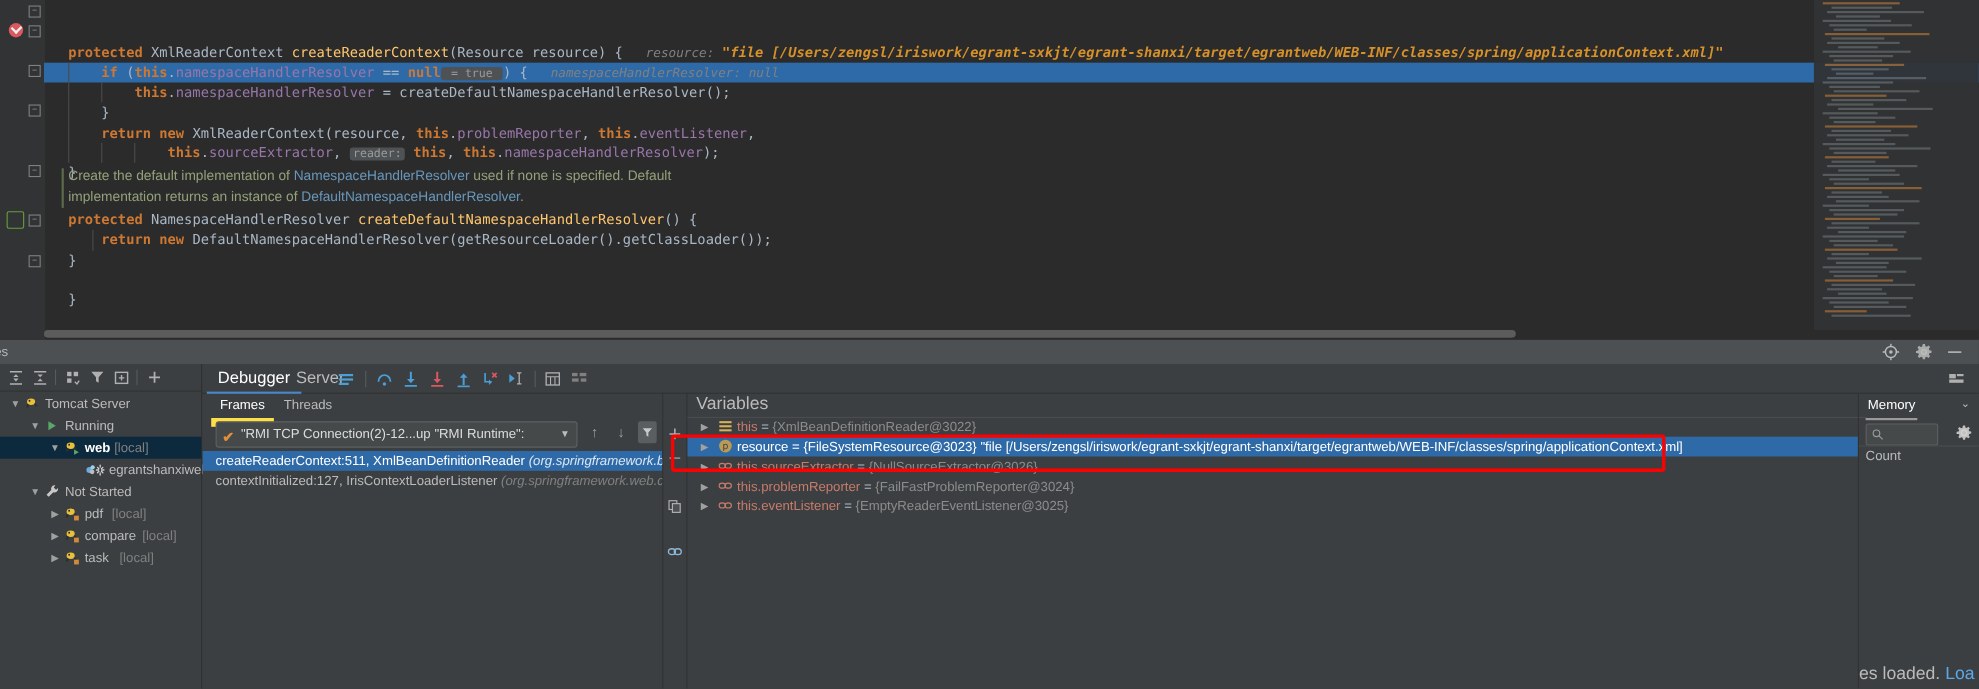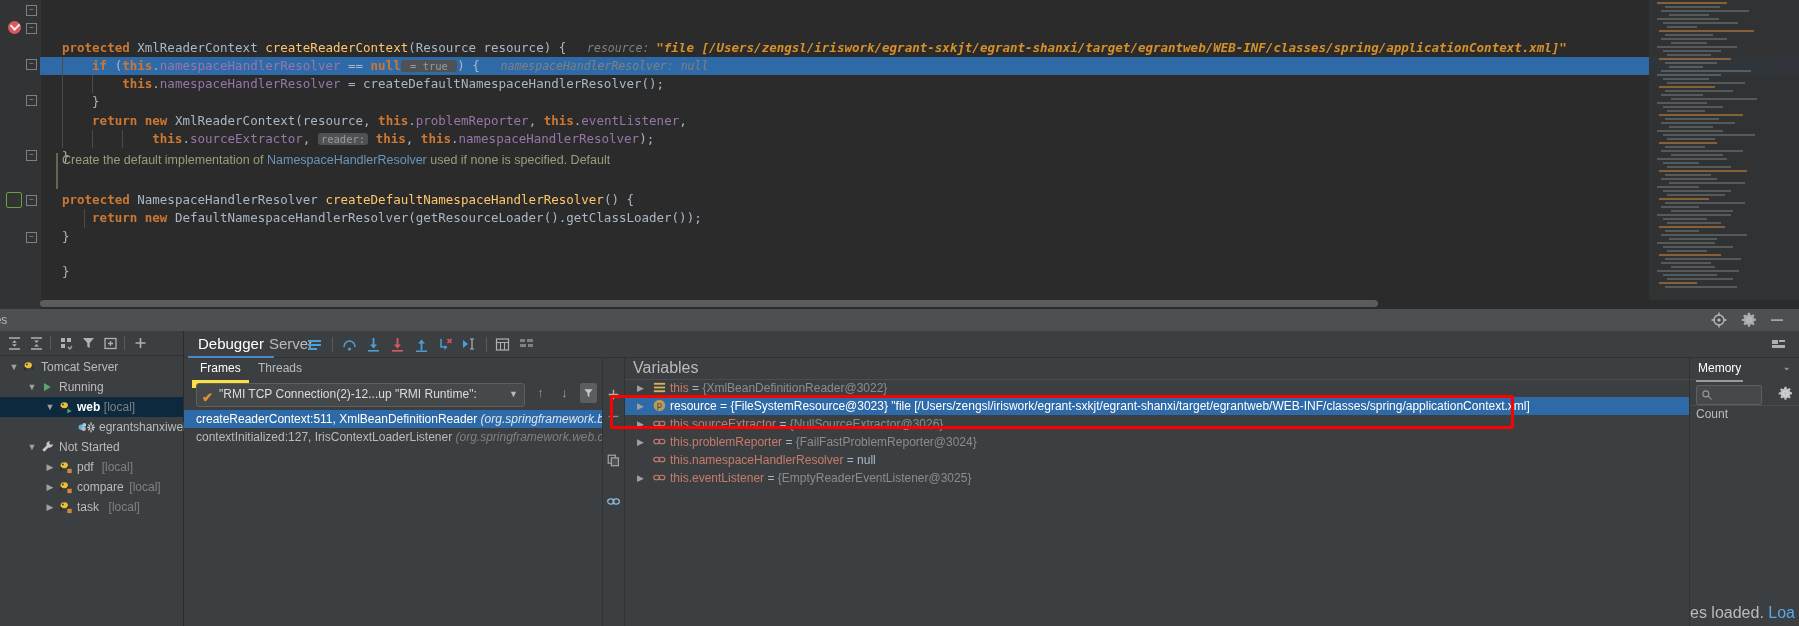--- a/index.html
+++ b/index.html
@@ -245,20 +245,23 @@
   </div>
 
   <div id="code">
     <div id="codelines"><div class="ln"><span style="display:inline-block;width:0px"></span><span class="kw">protected </span><span class="id">XmlReaderContext </span><span class="fn">createReaderContext</span><span class="id">(</span><span class="id">Resource </span><span class="id">resource</span><span class="id">) {</span><span class="hintlbl">   resource: </span><span class="str">"file [/Users/zengsl/iriswork/egrant-sxkjt/egrant-shanxi/target/egrantweb/WEB-INF/classes/spring/applicationContext.xml]"</span></div><div class="ln hl"><span class="indentguide" style="left:22px"></span><span style="display:inline-block;width:30.1px"></span><span class="kw">if </span><span class="id">(</span><span class="kw">this</span><span class="id">.</span><span class="fld">namespaceHandlerResolver </span><span class="id">== </span><span class="kw">null</span><span class="inlay"> = true </span><span class="id">) {</span><span class="hintlbl">   namespaceHandlerResolver: </span><span class="hintval">null</span></div><div class="ln"><span class="indentguide" style="left:22px"></span><span class="indentguide" style="left:52.1px"></span><span style="display:inline-block;width:60.2px"></span><span class="kw">this</span><span class="id">.</span><span class="fld">namespaceHandlerResolver </span><span class="id">= </span><span class="id">createDefaultNamespaceHandlerResolver</span><span class="id">();</span></div><div class="ln"><span class="indentguide" style="left:22px"></span><span style="display:inline-block;width:30.1px"></span><span class="id">}</span></div><div class="ln"><span class="indentguide" style="left:22px"></span><span style="display:inline-block;width:30.1px"></span><span class="kw">return </span><span class="kw">new </span><span class="id">XmlReaderContext</span><span class="id">(resource, </span><span class="kw">this</span><span class="id">.</span><span class="fld">problemReporter</span><span class="id">, </span><span class="kw">this</span><span class="id">.</span><span class="fld">eventListener</span><span class="id">,</span></div><div class="ln"><span class="indentguide" style="left:22px"></span><span class="indentguide" style="left:52.1px"></span><span class="indentguide" style="left:82.2px"></span><span style="display:inline-block;width:90.30000000000001px"></span><span class="kw">this</span><span class="id">.</span><span class="fld">sourceExtractor</span><span class="id">, </span><span class="inlay">reader:</span><span class="id"> </span><span class="kw">this</span><span class="id">, </span><span class="kw">this</span><span class="id">.</span><span class="fld">namespaceHandlerResolver</span><span class="id">);</span></div><div class="ln"><span style="display:inline-block;width:0px"></span><span class="id">}</span></div></div>
   </div>
 
   <div id="doc" style="position:absolute;left:62px;top:151px;width:560px;">
     <div class="cmtbar" style="left:-6px;top:2px;height:36px;"></div>
     <div class="cmtblock">
       <span>Create the default implementation of </span><span class="cmtlink">NamespaceHandlerResolver</span><span> used if none is specified. Default</span>
+    </div>
+    <div class="cmtblock">
+      <span>implementation returns an instance of </span><span class="cmtlink">DefaultNamespaceHandlerResolver</span><span>.</span>
     </div>
   </div>
 
   <div id="code2" style="position:absolute;left:62px;top:191px;font-family:'DejaVu Sans Mono',monospace;font-size:12.5px;line-height:18.3px;white-space:pre;"><div class="ln" style="padding-left: 0px;"><span style="display:inline-block;width:0px"></span><span class="kw">protected </span><span class="id">NamespaceHandlerResolver </span><span class="fn">createDefaultNamespaceHandlerResolver</span><span class="id">() {</span></div><div class="ln" style="padding-left: 0px;"><span class="indentguide" style="left:22px"></span><span style="display:inline-block;width:30.1px"></span><span class="kw">return </span><span class="kw">new </span><span class="id">DefaultNamespaceHandlerResolver</span><span class="id">(getResourceLoader().getClassLoader());</span></div><div class="ln" style="padding-left: 0px;"><span style="display:inline-block;width:0px"></span><span class="id">}</span></div></div>
 
   <div style="position:absolute;left:62px;top:264px;font-family:'DejaVu Sans Mono',monospace;font-size:12.5px;color:#a9b7c6;">}</div>
 
   <div id="minimap">
     <div id="mmlines">
         <div class="mm-line o" style="left: 8px; top: 2px; width: 70px;"></div>
@@ -638,24 +641,20 @@
                   <text x="7" y="10" font-size="9" font-family="DejaVu Sans" text-anchor="middle" fill="#3c3f41">p</text>
                 </svg></span><span class="vname">resource</span><span class="veq"> = </span><span class="vval">{FileSystemResource@3023} "file [/Users/zengsl/iriswork/egrant-sxkjt/egrant-shanxi/target/egrantweb/WEB-INF/classes/spring/applicationContext.xml]</span></div>
             <div class="vrow"><span class="varw">▶</span><span style="margin-left:16px"><svg class="vico" viewBox="0 0 18 12">
                   <ellipse cx="5" cy="6" rx="4" ry="3.2" fill="none" stroke="#c77b6b" stroke-width="1.5"></ellipse>
                   <ellipse cx="12.5" cy="6" rx="4" ry="3.2" fill="none" stroke="#c77b6b" stroke-width="1.5"></ellipse>
                 </svg></span><span class="vname">this.sourceExtractor</span><span class="veq"> = </span><span class="vval">{NullSourceExtractor@3026}</span></div>
             <div class="vrow"><span class="varw">▶</span><span style="margin-left:16px"><svg class="vico" viewBox="0 0 18 12">
                   <ellipse cx="5" cy="6" rx="4" ry="3.2" fill="none" stroke="#c77b6b" stroke-width="1.5"></ellipse>
                   <ellipse cx="12.5" cy="6" rx="4" ry="3.2" fill="none" stroke="#c77b6b" stroke-width="1.5"></ellipse>
                 </svg></span><span class="vname">this.problemReporter</span><span class="veq"> = </span><span class="vval">{FailFastProblemReporter@3024}</span></div>
-            <div class="vrow"><span style="margin-left:16px"><svg class="vico" viewBox="0 0 18 12">
-                  <ellipse cx="5" cy="6" rx="4" ry="3.2" fill="none" stroke="#c77b6b" stroke-width="1.5"></ellipse>
-                  <ellipse cx="12.5" cy="6" rx="4" ry="3.2" fill="none" stroke="#c77b6b" stroke-width="1.5"></ellipse>
-                </svg></span><span class="vname">this.namespaceHandlerResolver</span><span class="veq"> = </span><span class="vnull">null</span></div>
             <div class="vrow"><span class="varw">▶</span><span style="margin-left:16px"><svg class="vico" viewBox="0 0 18 12">
                   <ellipse cx="5" cy="6" rx="4" ry="3.2" fill="none" stroke="#c77b6b" stroke-width="1.5"></ellipse>
                   <ellipse cx="12.5" cy="6" rx="4" ry="3.2" fill="none" stroke="#c77b6b" stroke-width="1.5"></ellipse>
                 </svg></span><span class="vname">this.eventListener</span><span class="veq"> = </span><span class="vval">{EmptyReaderEventListener@3025}</span></div>
           </div>
       </div>
 
       <div id="memoryCol">
         <div id="memHdr">
           <div id="memTitle">Memory</div>

